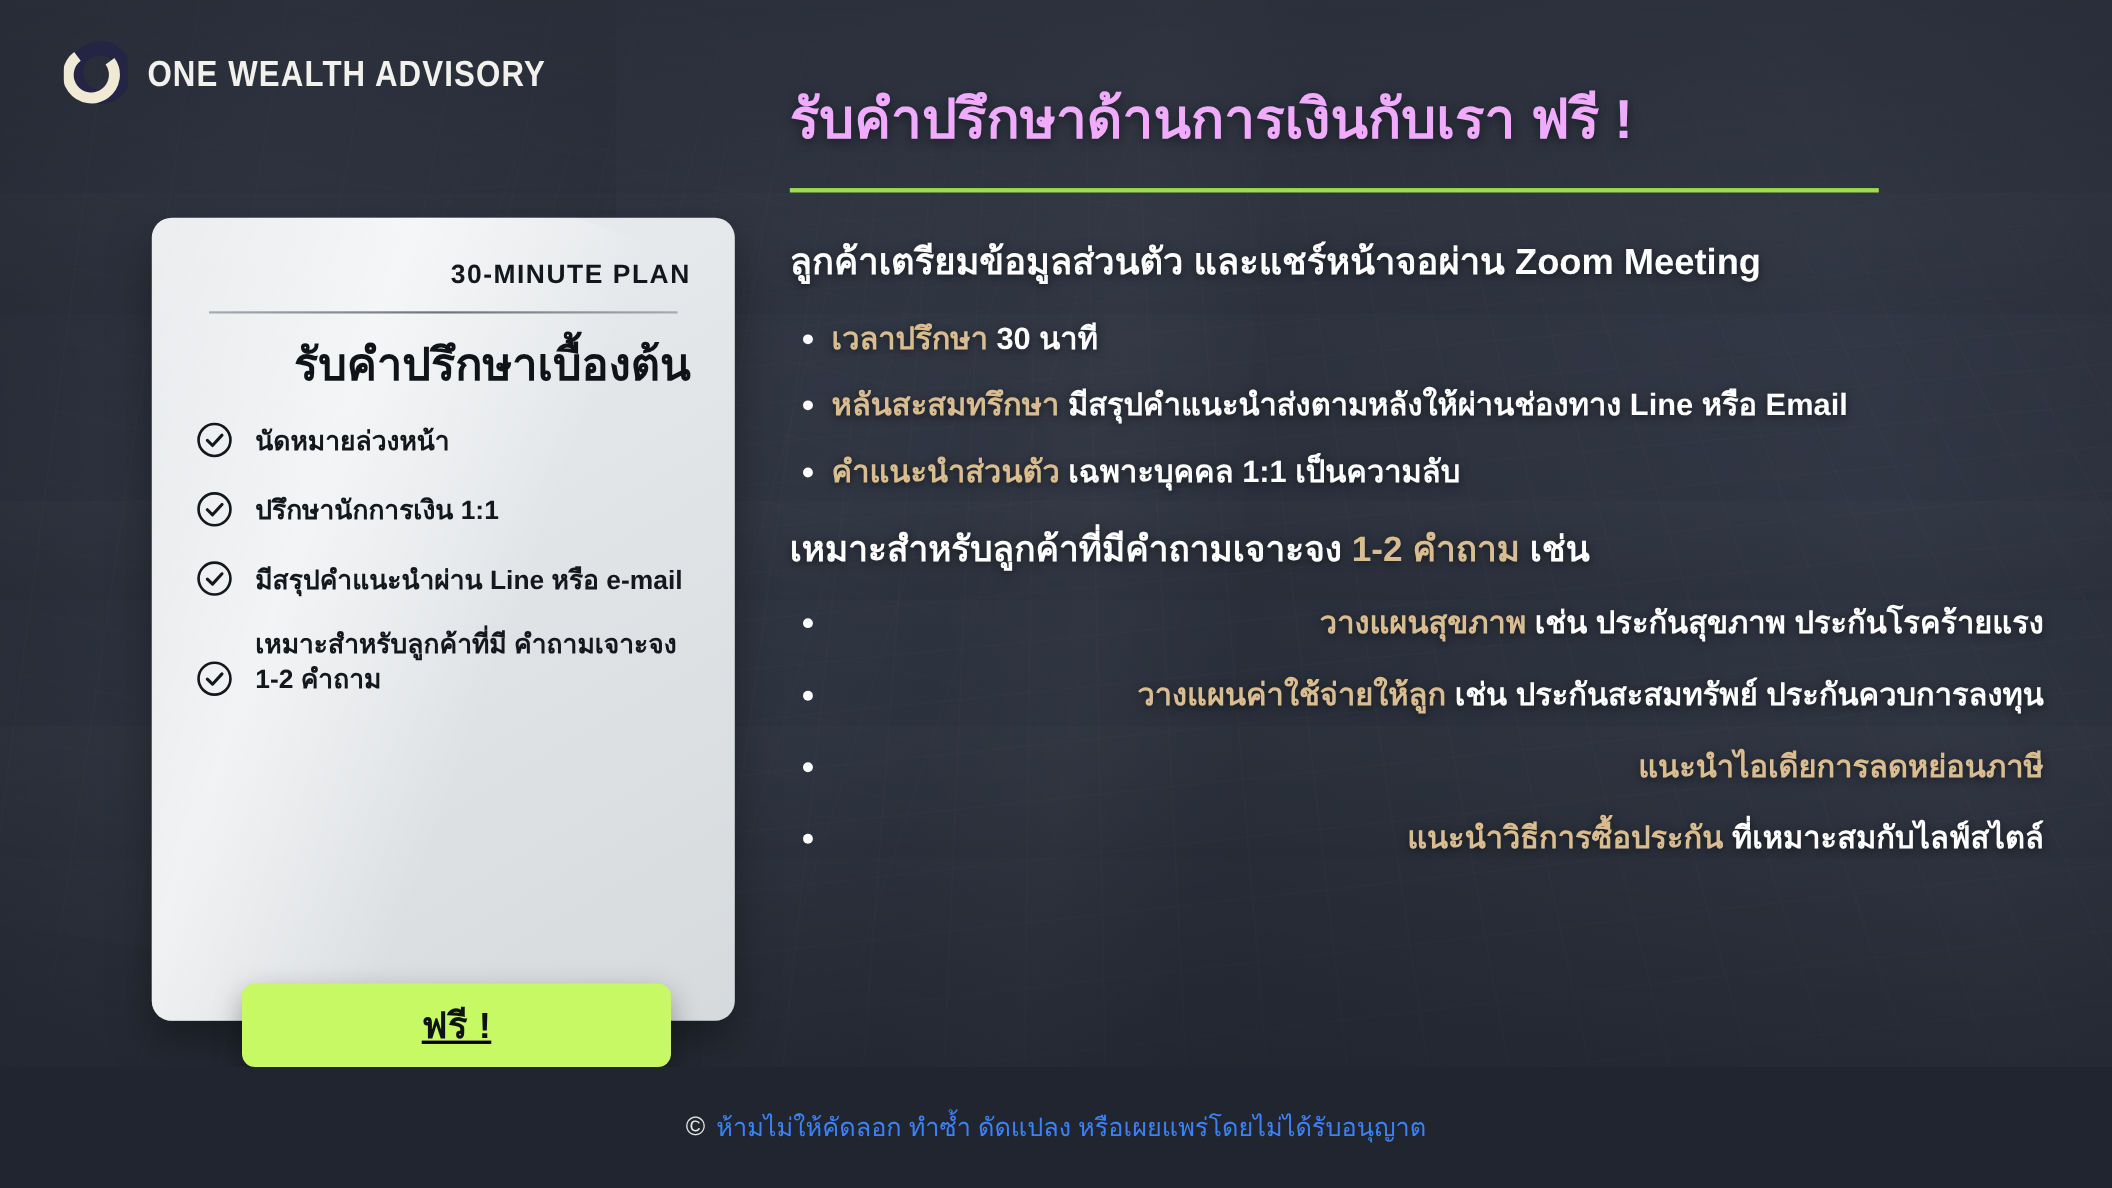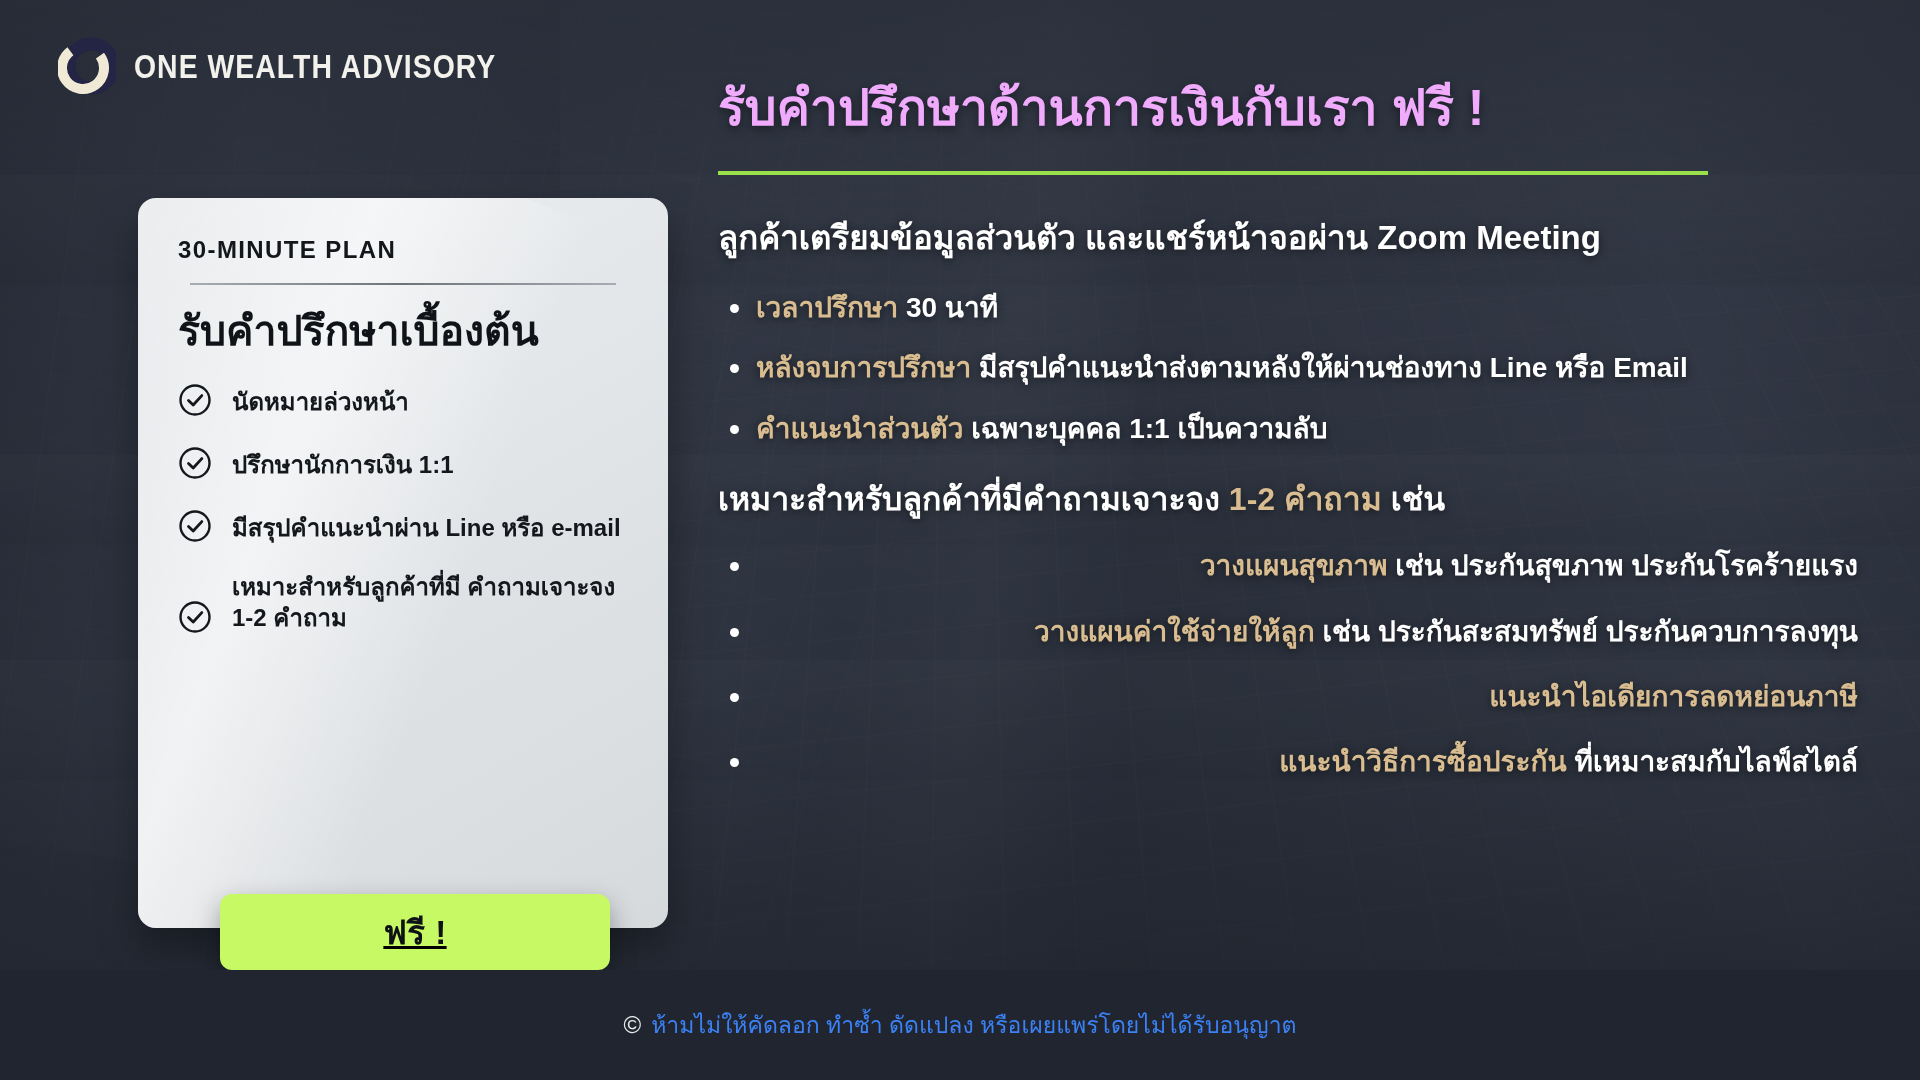--- a/index.html
+++ b/index.html
@@ -107,34 +107,34 @@
     position:absolute; inset:0; border-radius:18px; overflow:hidden; pointer-events:none;
   }
   .card-sheen:before {
     content:""; position:absolute; left:-140px; top:-80px; width:420px; height:1100px;
     background:linear-gradient(90deg, rgba(255,255,255,0), rgba(255,255,255,.55), rgba(255,255,255,0));
     transform:rotate(20deg);
   }
   .card-inner { position:relative; padding:38px 40px 0 40px; z-index:2; }
 
   .card-eyebrow {
-    text-align:left;
+    text-align:right;
     font-weight:bold;
     font-size:24px;
     letter-spacing:1.4px;
     color:#13161b;
   }
   .card-rule {
     margin:19px 12px 0 12px;
     height:2px;
     background:linear-gradient(90deg,#a7acb3,#6e737b,#a7acb3);
   }
   .card-title {
     margin-top:22px;
-    text-align:left;
+    text-align:right;
     font-weight:bold;
     font-size:41px;
     line-height:1.18;
     color:#101318;
   }
 
   .checklist { margin-top:28px; display:flex; flex-direction:column; gap:29px; }
   .check-row { display:flex; align-items:flex-end; gap:20px; }
   .check-ico { flex:0 0 auto; width:34px; height:34px; }
   .check-ico svg { display:block; }
@@ -305,21 +305,21 @@
   <div class="right">
     <div class="headline">รับคำปรึกษาด้านการเงินกับเรา ฟรี !</div>
     <div class="divider"></div>
     <div class="subhead">ลูกค้าเตรียมข้อมูลส่วนตัว และแชร์หน้าจอผ่าน Zoom Meeting</div>
 
     <ul class="bullets">
       <li>
         <span class="hl">เวลาปรึกษา</span><span> 30 นาที</span>
       </li>
       <li>
-        <span class="hl">หลังจบการปรึกษา</span><span> มีสรุปคำแนะนำส่งตามหลังให้ผ่านช่องทาง Line หรือ Email</span>
+        <span class="hl">หลันสะสมทรึกษา</span><span> มีสรุปคำแนะนำส่งตามหลังให้ผ่านช่องทาง Line หรือ Email</span>
       </li>
       <li>
         <span class="hl">คำแนะนำส่วนตัว</span><span> เฉพาะบุคคล 1:1 เป็นความลับ</span>
       </li>
     </ul>
 
     <div class="group2-head">
       <span>เหมาะสำหรับลูกค้าที่มีคำถามเจาะจง </span><span class="hl">1-2 คำถาม</span><span> เช่น</span>
     </div>
 

